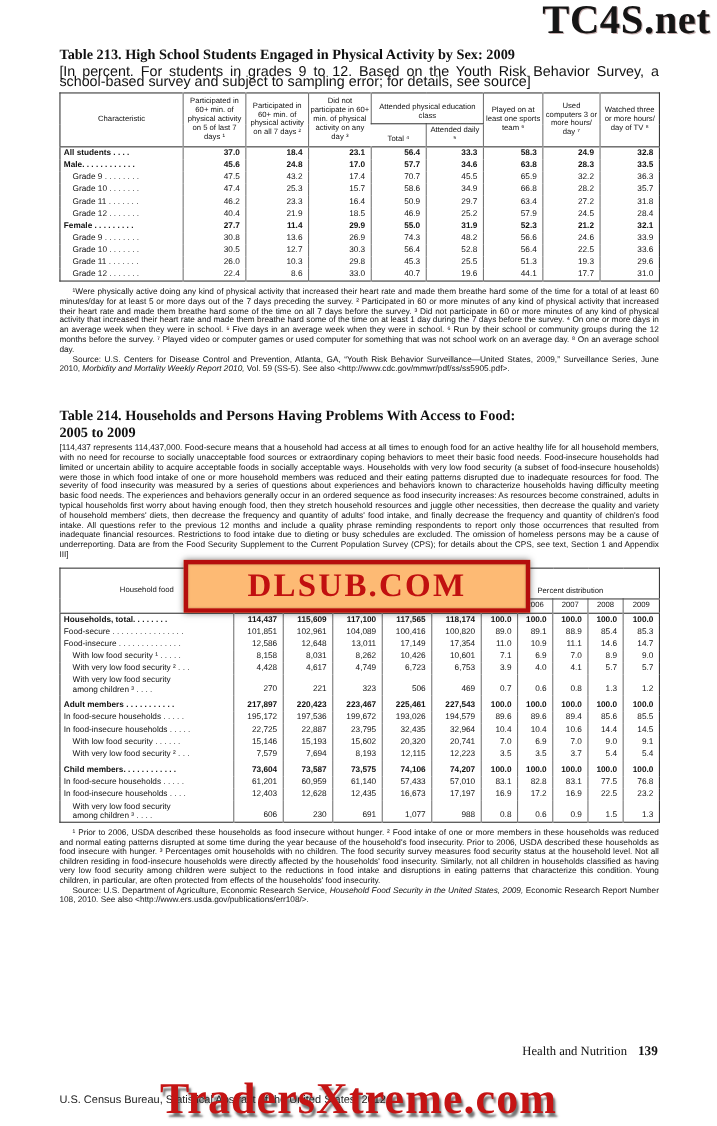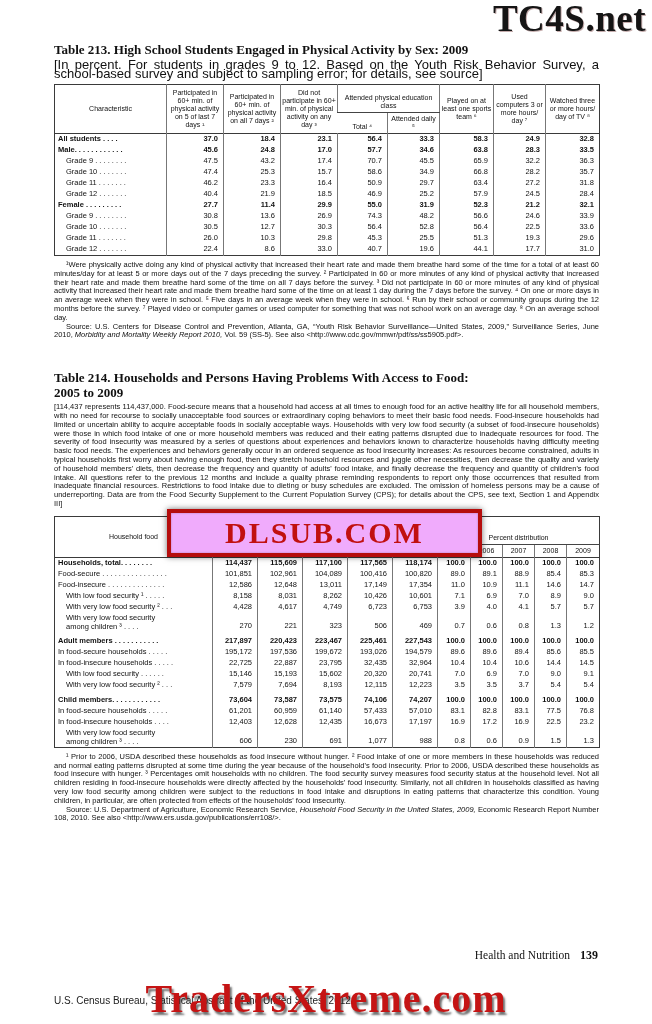--- a/index.html
+++ b/index.html
@@ -47,21 +47,21 @@
 
   #wm-top {
     position:absolute; top:0px; right:6px;
     font-family:"Liberation Serif","DejaVu Serif",serif;
     font-weight:bold; font-size:37px; line-height:38px;
     color:#151515; letter-spacing:0.5px;
     text-shadow:1px 1px 0 rgba(90,20,20,0.35);
   }
   #wm-mid {
     position:absolute; top:509px; left:167px; width:315px; height:48px;
-    background:#f0abfc; border:4px solid #b50d0d;
+    background:#fdba74; border:4px solid #b50d0d;
     box-shadow:0 0 6px rgba(0,0,0,0.55), inset 0 0 2px rgba(0,0,0,0.3);
     display:flex; align-items:center; justify-content:center;
     font-family:"Liberation Serif","DejaVu Serif",serif;
     font-weight:bold; font-size:30px; color:#c11010; letter-spacing:2px;
   }
   #wm-bottom {
     position:absolute; top:978px; left:0; width:652px; text-align:center;
     font-family:"Liberation Serif","DejaVu Serif",serif;
     font-weight:bold; font-size:40px; line-height:42px; color:#c51414;
     text-shadow:2px 3px 2px rgba(40,40,40,0.65);

